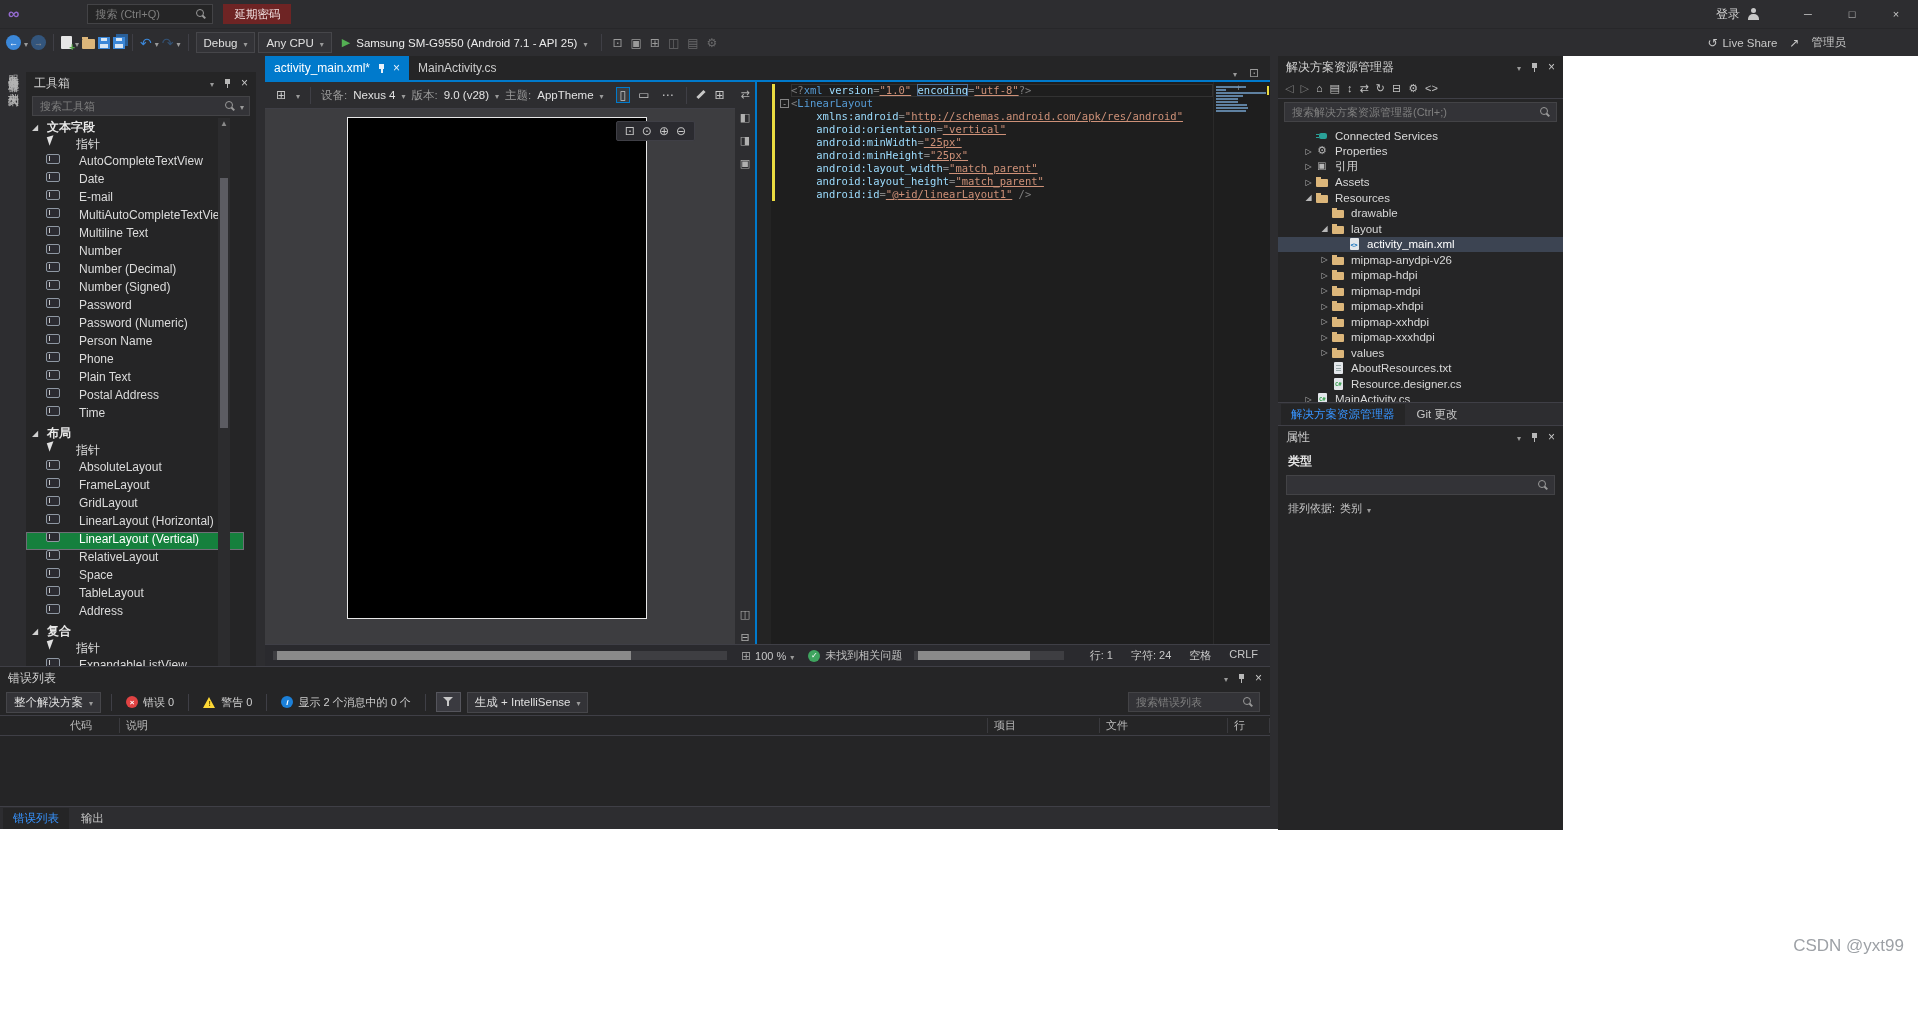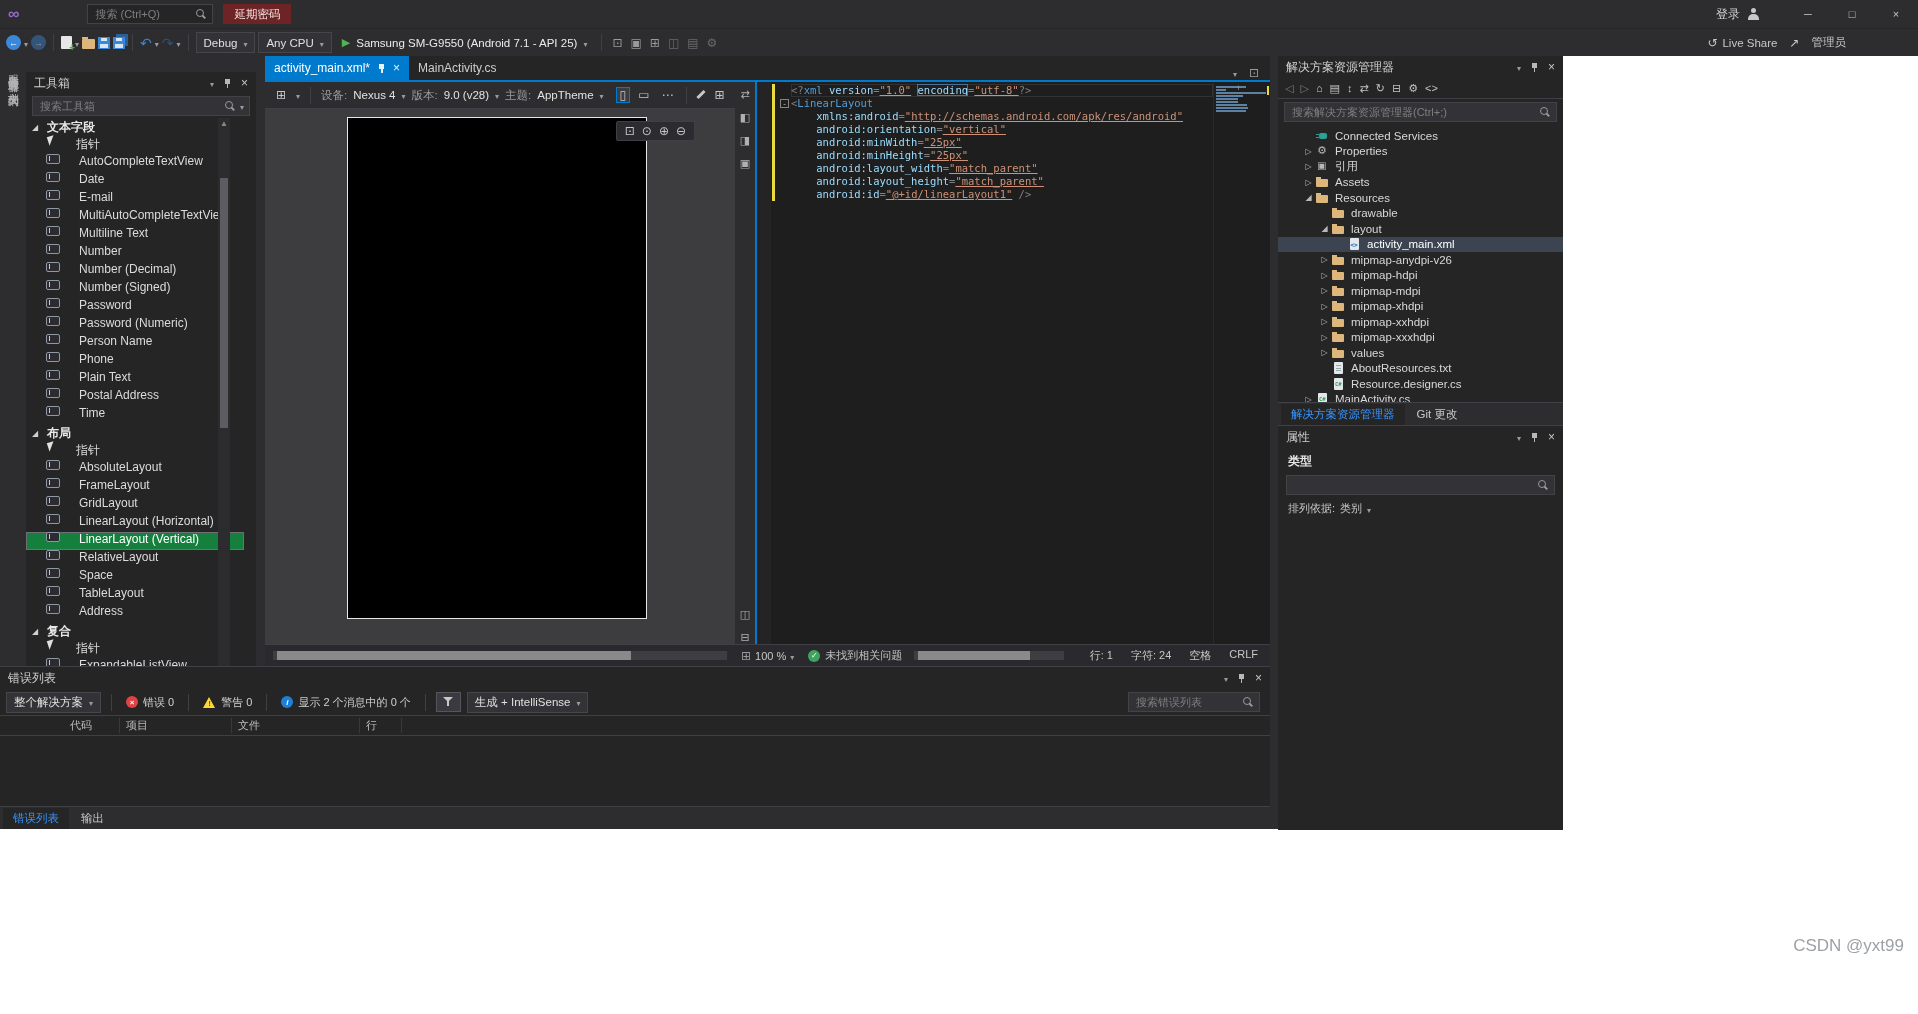--- a/index.html
+++ b/index.html
@@ -594,20 +594,21 @@
             <span class="chev"></span>
           </div>
         <div class="searchbox el-search">
           <input placeholder="搜索错误列表" style="">
           <span class="mag-icon"></span>
         </div>
       </div>
       <div class="el-cols" id="el-columns">
           <div class="el-col" style="width: 64px; flex: 0 0 auto;"></div>
           <div class="el-col" style="width: 56px; flex: 0 0 auto;">代码</div>
+          <div class="el-col" style="flex: 1 1 0%;">说明</div>
           <div class="el-col" style="width: 112px; flex: 0 0 auto;">项目</div>
           <div class="el-col" style="width: 128px; flex: 0 0 auto;">文件</div>
           <div class="el-col" style="width: 42px; flex: 0 0 auto;">行</div>
         </div>
       <div class="el-body"></div>
       <div class="el-tabs" id="el-tabs">
           <span class="panel-tab active">错误列表</span>
           <span class="panel-tab">输出</span>
         </div>
     </div>

